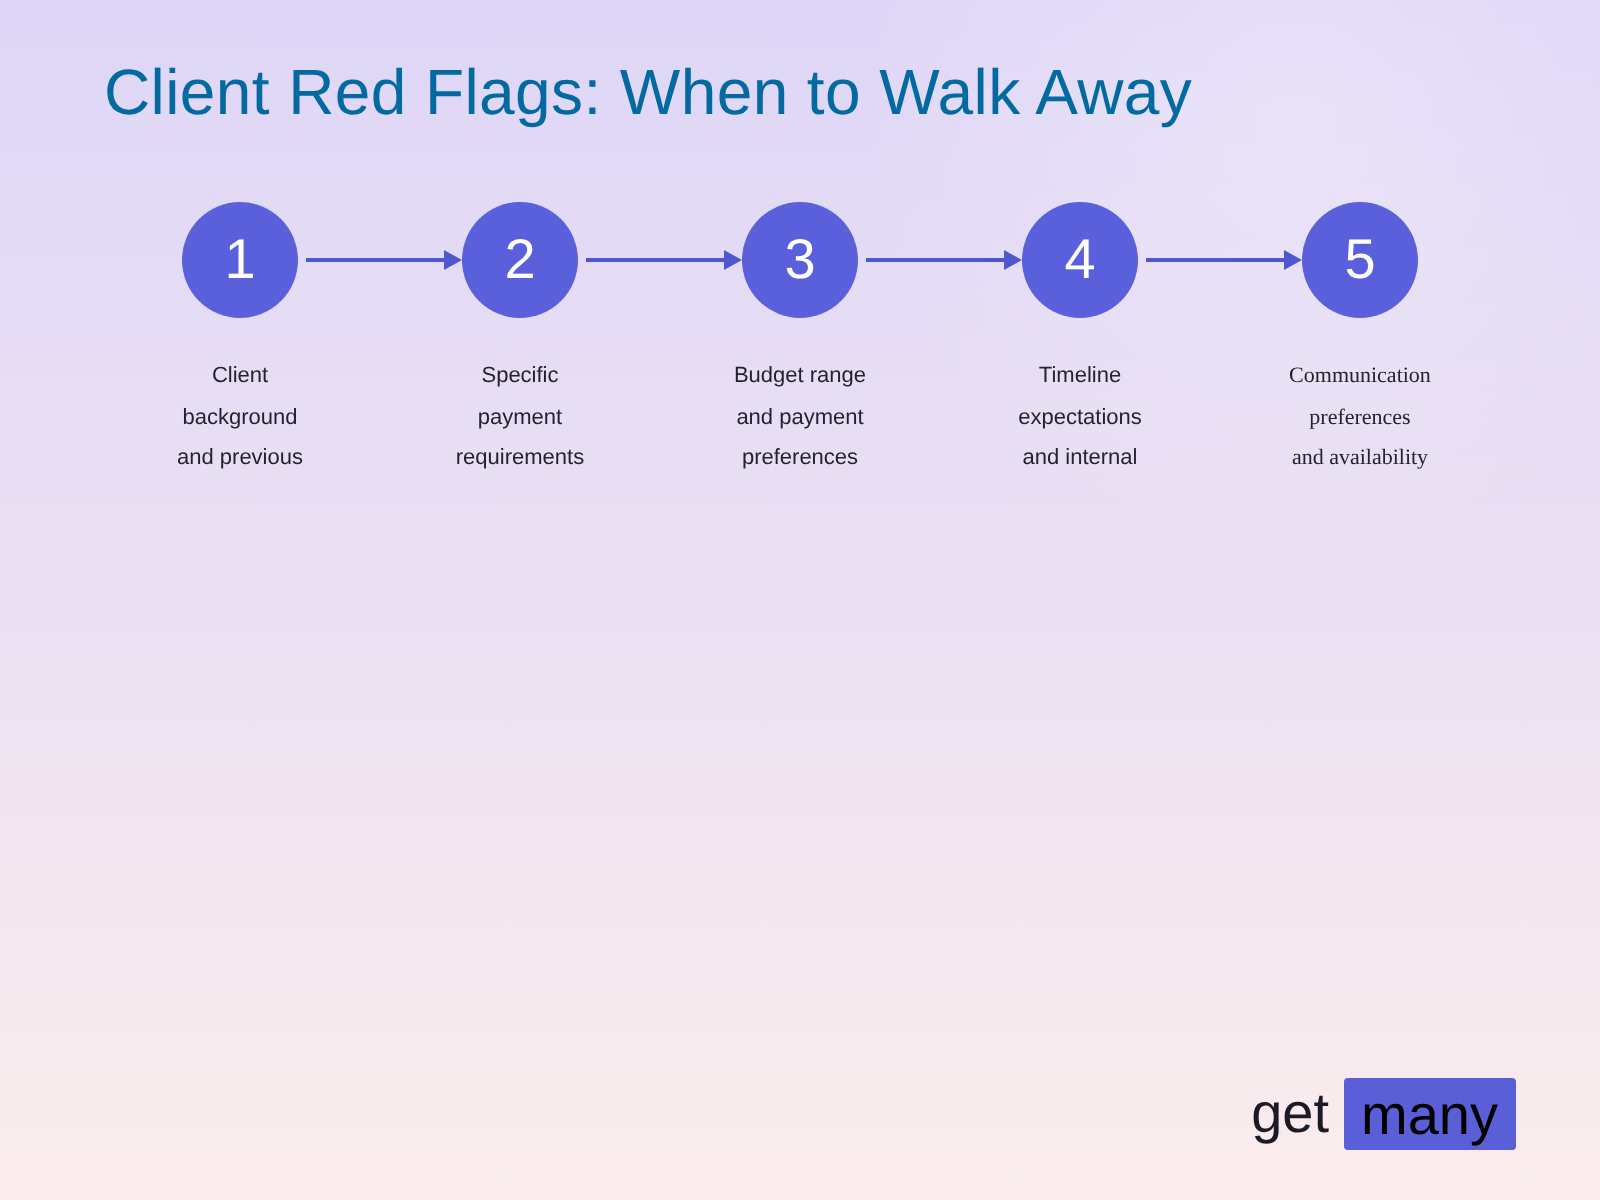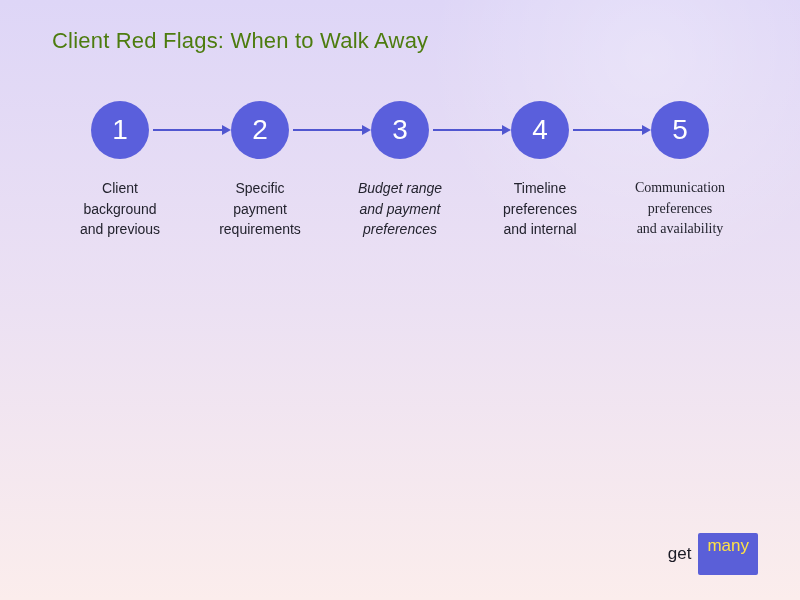--- a/index.html
+++ b/index.html
@@ -12,24 +12,24 @@
   .bg-glow {
     position: absolute;
     left: 0; top: 0; width: 800px; height: 600px;
     background: radial-gradient(340px 340px at 81% 10%, rgba(255,255,255,0.28), rgba(255,255,255,0) 65%);
     pointer-events: none;
   }
   .slide-title {
     position: absolute;
     left: 52px;
     top: 28px;
-    font-size: 22px;
+    font-size: 32px;
     font-weight: 500;
     letter-spacing: 0.2px;
-    color: #4d7c0f;
+    color: #0369a1;
     white-space: nowrap;
   }
   .circle {
     position: absolute;
     top: 101px;
     width: 58px;
     height: 58px;
     border-radius: 50%;
     background: #5a5fdc;
     display: flex;
@@ -62,44 +62,44 @@
   }
   .a1 { left: 153px; }
   .a2 { left: 293px; }
   .a3 { left: 433px; }
   .a4 { left: 573px; }
   .step-label {
     position: absolute;
     top: 178px;
     width: 150px;
     text-align: center;
-    font-size: 14px;
+    font-size: 11px;
     line-height: 20.5px;
     color: #23232e;
     white-space: pre-line;
   }
   .l1 { left: 45px; }
   .l2 { left: 185px; }
-  .l3 { left: 325px; font-style: italic; }
+  .l3 { left: 325px; }
   .l4 { left: 465px; }
   .l5 { left: 605px; font-family: Liberation Serif, serif; }
   .logo {
     position: absolute;
     right: 42px;
     bottom: 25px;
     display: flex;
     align-items: center;
     gap: 7px;
-    font-size: 17px;
+    font-size: 28px;
   }
   .logo-get { color: #1b1b26; }
   .logo-many {
     background: #5a5fd8;
-    color: #fde047;
-    padding: 3px 9px 19px 9px;
+    color: #000000;
+    padding: 3px 9px 1px 9px;
     border-radius: 2px;
   }
 </style>
 </head>
 <body>
 
 <div class="bg-glow"></div>
 
 <h1 class="slide-title">Client Red Flags: When to Walk Away</h1>
 
@@ -126,21 +126,21 @@
 <div class="step-label l1">Client
 background
 and previous</div>
 <div class="step-label l2">Specific
 payment
 requirements</div>
 <div class="step-label l3">Budget range
 and payment
 preferences</div>
 <div class="step-label l4">Timeline
-preferences
+expectations
 and internal</div>
 <div class="step-label l5">Communication
 preferences
 and availability</div>
 
 <div class="logo">
   <span class="logo-get">get</span>
   <span class="logo-many">many</span>
 </div>
 

